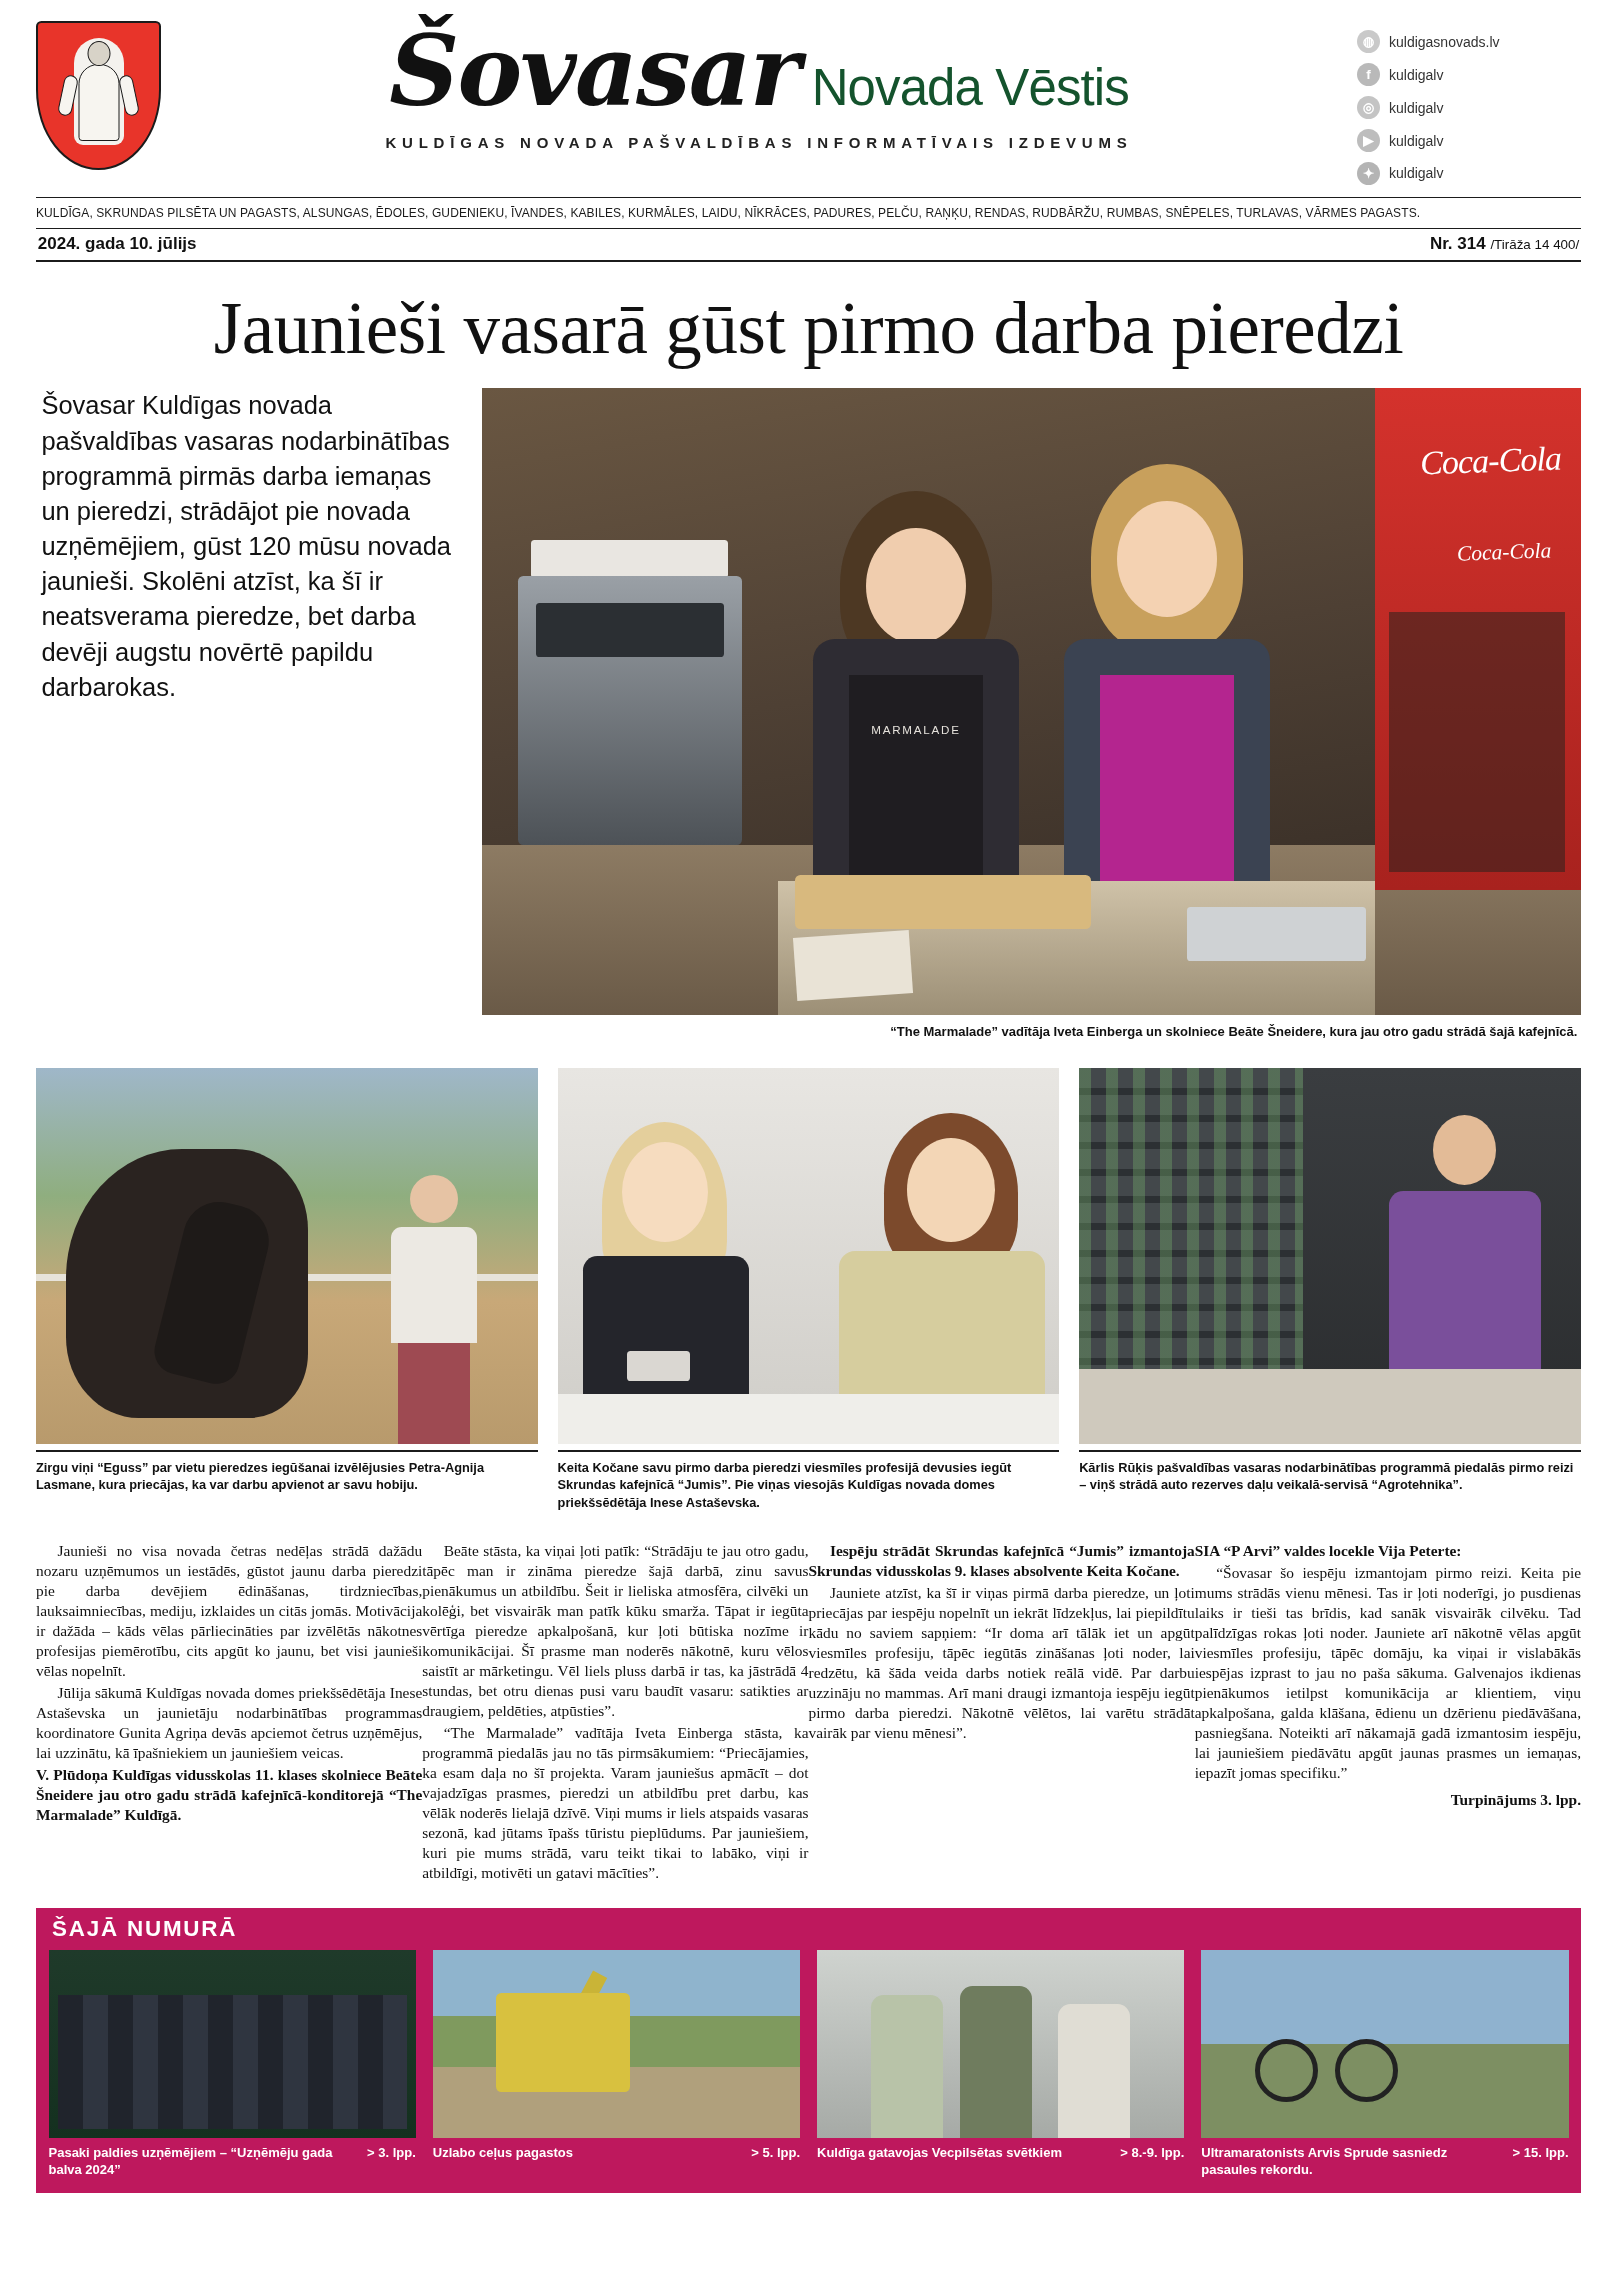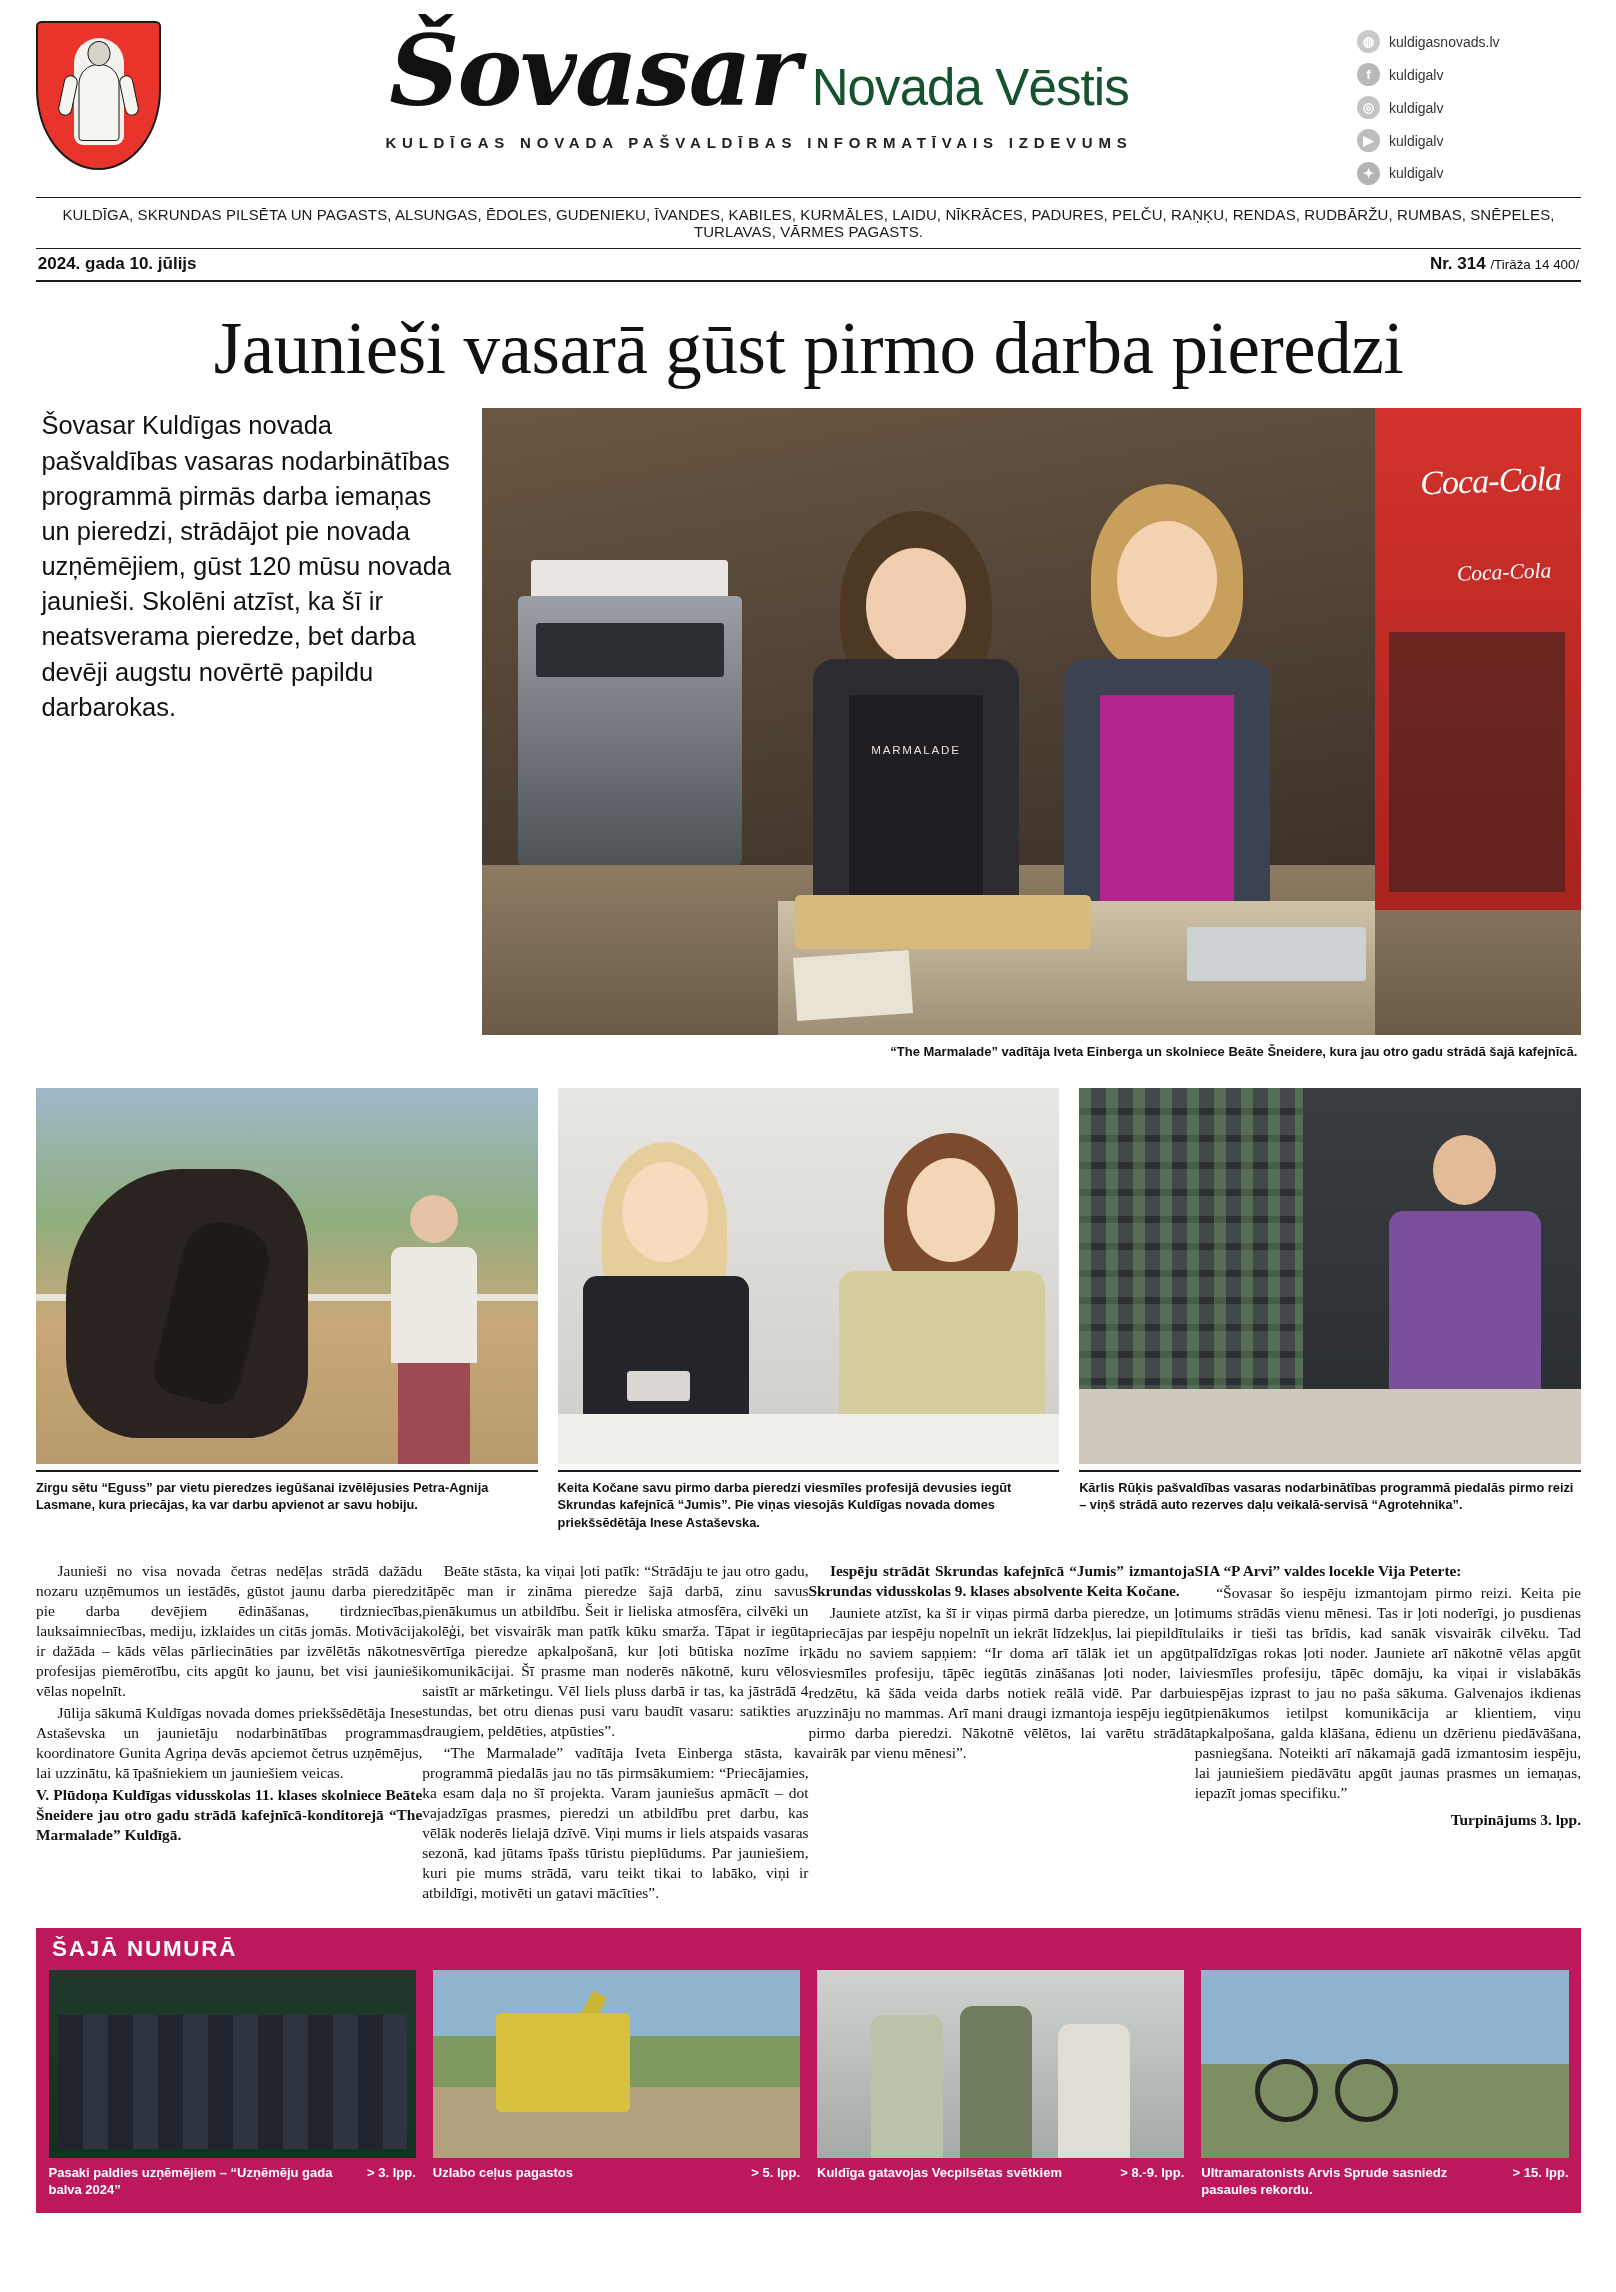--- a/index.html
+++ b/index.html
@@ -148,23 +148,23 @@
   .soc-ico.globe { background: #c9c9c9; }
   .soc-ico.fb { background: #b9b9b9; }
   .soc-ico.ig { background: #c4c4c4; }
   .soc-ico.yt { background: #bdbdbd; }
   .soc-ico.tw { background: #b4b4b4; }
 
   
   .rule { border-top: 1.4px solid #1b1b1b; margin-top: 12.5px; }
   .parishes {
     font-family: "Liberation Sans", sans-serif;
-    font-size: 15px;
+    font-size: 12px;
     letter-spacing: 0.1px;
-    text-align: center;
+    text-align: left;
     padding: 8px 0 7.2px;
     color: #1a1a1a;
   }
   .dateline {
     display: flex;
     justify-content: space-between;
     align-items: baseline;
     font-family: "Liberation Sans", sans-serif;
     border-top: 1.2px solid #1b1b1b;
     border-bottom: 2.3px solid #1b1b1b;
@@ -522,21 +522,21 @@
       <div class="pimg ph1">
         <div class="fence"></div>
         <div class="horse"></div>
         <div class="horse-head"></div>
         <div class="girl">
             <div class="g-h"></div>
             <div class="g-t"></div>
             <div class="g-l"></div>
           </div>
       </div>
-      <div class="pcap">Zirgu sētu “Eguss” par vietu pieredzes iegūšanai izvēlējusies Petra-Agnija Lasmane, kura priecājas, ka var darbu apvienot ar savu hobiju.</div>
+      <div class="pcap">Zirgu viņi “Eguss” par vietu pieredzes iegūšanai izvēlējusies Petra-Agnija Lasmane, kura priecājas, ka var darbu apvienot ar savu hobiju.</div>
     </div>
 
     <div class="pcell">
       <div class="pimg ph2">
         <div class="w1">
             <div class="hair"></div>
             <div class="f"></div>
             <div class="t"></div>
             <div class="logo"></div>
           </div>

